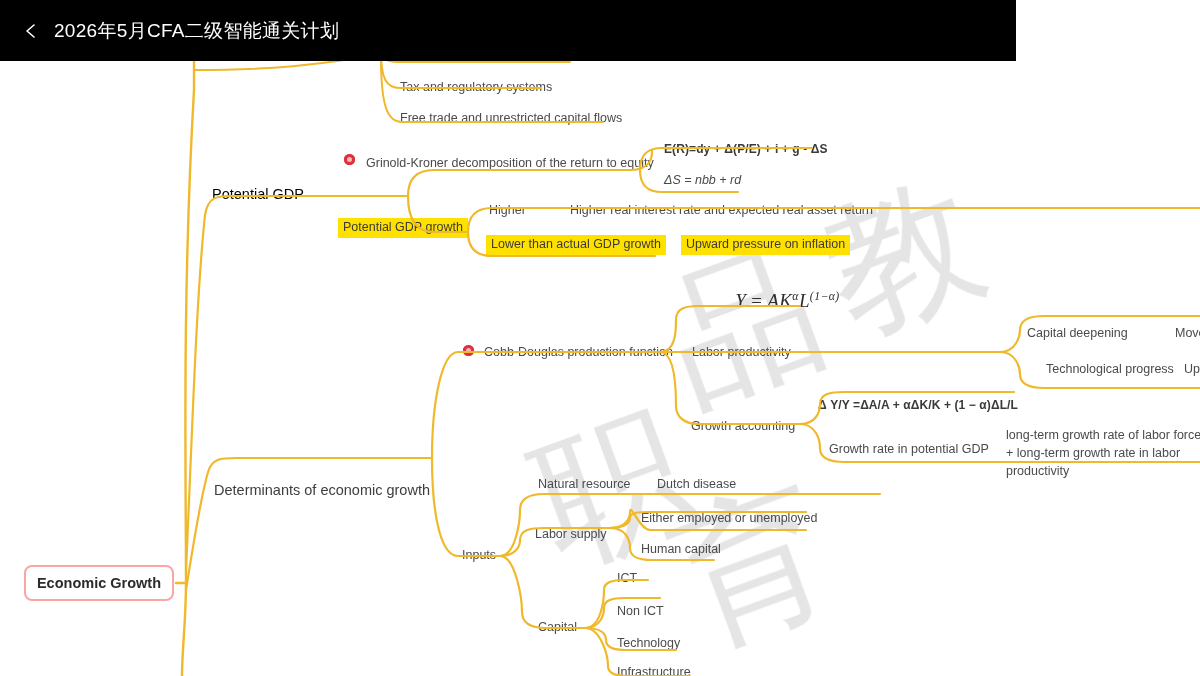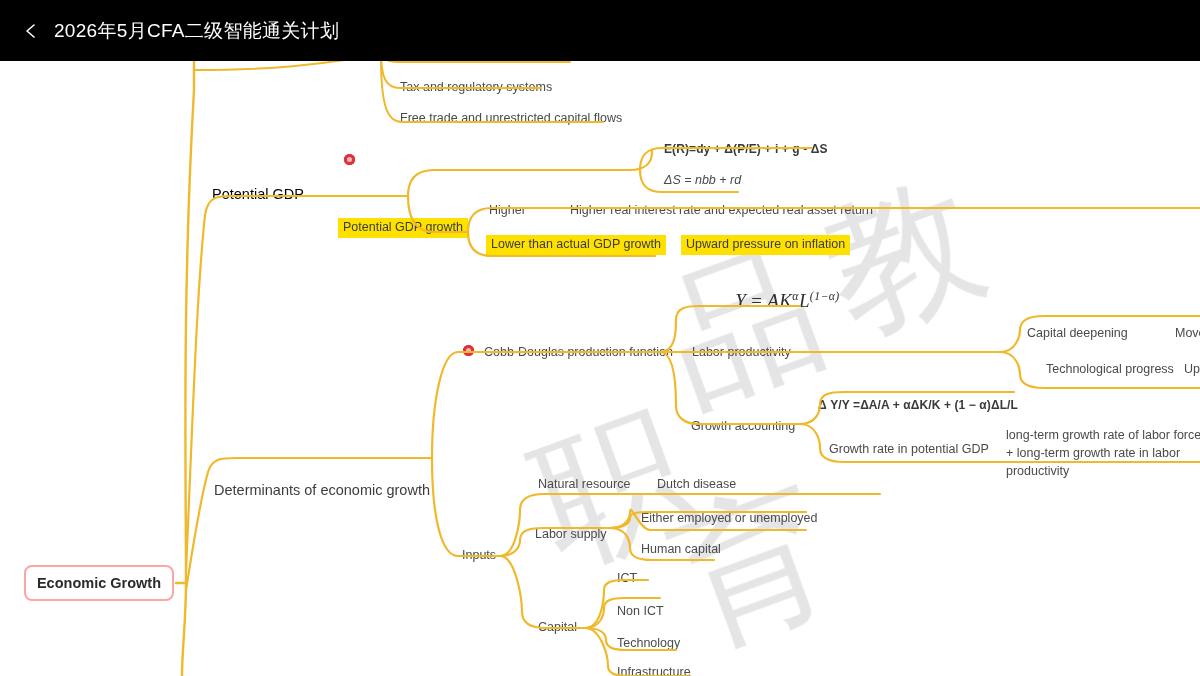--- a/index.html
+++ b/index.html
@@ -15,21 +15,21 @@
     position: relative;
     width: 1200px; height: 676px;
     background: #ffffff;
     overflow: hidden;
   }
 
   
   #titlebar {
     position: absolute;
     left: 0; top: 0;
-    width: 1200px; height: 61px;
+    width: 1016px; height: 61px;
     background: #000000;
     display: flex;
     align-items: center;
     z-index: 60;
   }
   #back-chevron {
     width: 34px; height: 34px;
     margin-left: 14px;
     display: flex; align-items: center; justify-content: center;
     cursor: pointer;
@@ -207,20 +207,21 @@
     </g>
   </svg>
 
   <div id="canvas">
 
     <div class="node" style="left:400px; top:79px;">Tax and regulatory systems</div>
 
     <div class="node" style="left:400px; top:110px;">Free trade and unrestricted capital flows</div>
 
     <div class="bullet-icon" style="left:344px; top:154px;"></div>
+    <div class="node" style="left:366px; top:155px;">Grinold-Kroner decomposition of the return to equity</div>
 
     <div class="node formula-bold" style="left:664px; top:141px;">E(R)=dy + Δ(P/E) + i + g - ΔS</div>
 
     <div class="node" style="left:664px; top:172px;font-style:italic;">ΔS = nbb + rd</div>
 
     <div class="node" style="left:212px; top:184px; font-size:14.5px; color:#000000;">Potential GDP</div>
 
     <div class="node" style="left:489px; top:202px;">Higher</div>
 
     <div class="node" style="left:570px; top:202px;">Higher real interest rate and expected real asset return</div>

